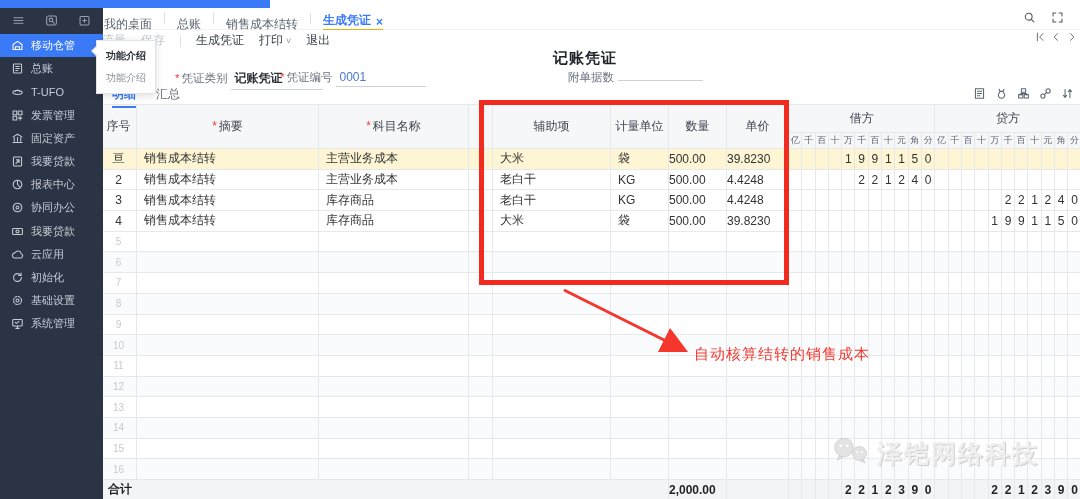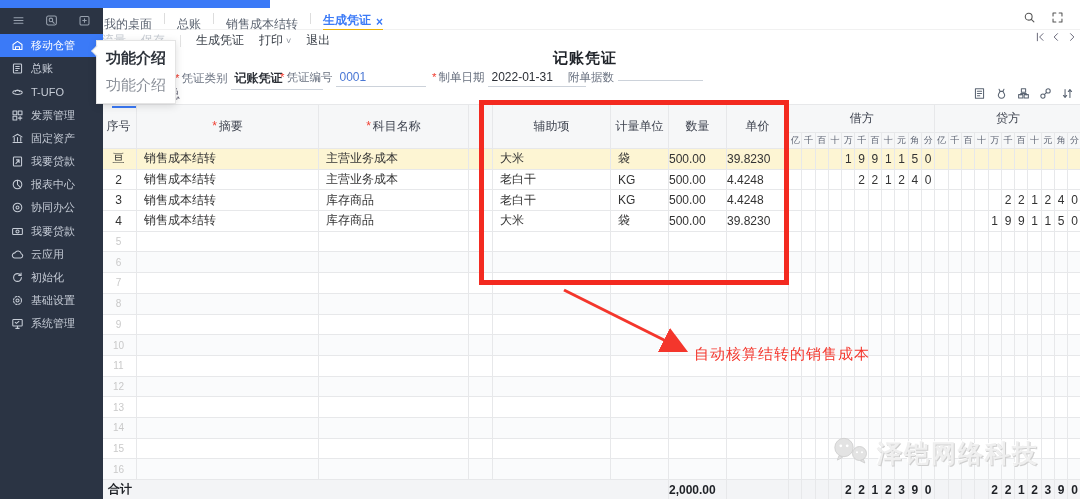--- a/index.html
+++ b/index.html
@@ -34,21 +34,21 @@
 
   
   .toolbar{position:absolute;left:90px;top:30px;right:60px;height:21px;display:flex;align-items:center;gap:15px;padding-left:12px;font-size:12px;color:#3a4049;background:#fff}
   .tb-item{cursor:pointer;white-space:nowrap}
   .tb-item.disabled{color:#c5cad1}
   .tb-sep{width:1px;height:12px;background:#e3e3e3}
   .caret{font-size:9px;margin-left:3px;color:#8a909a}
 
   
   .popup{position:absolute;left:96px;top:40px;background:#fff;border:1px solid #e4e4e4;box-shadow:0 2px 8px rgba(0,0,0,.13);z-index:30;padding:4px 0}
-  .popup-item{font-size:15px;padding:4px 9px;color:#8a8f98;cursor:pointer;white-space:nowrap}
+  .popup-item{font-size:10px;padding:4px 9px;color:#8a8f98;cursor:pointer;white-space:nowrap}
   .popup-item.bold{font-weight:700;color:#2e333b}
   .popup-ptr{position:absolute;left:-4.5px;top:6px;width:8px;height:8px;background:#fff;border-left:1px solid #e4e4e4;border-bottom:1px solid #e4e4e4;transform:rotate(45deg)}
 
   
   .title{position:absolute;left:90px;right:0;top:49px;text-align:center;font-size:15px;font-weight:700;color:#1f2329;letter-spacing:1px}
   .form-row{position:absolute;left:12px;top:70px;width:100%;height:18px;font-size:11.5px}
   .fld{position:absolute;white-space:nowrap}
   .req{color:#f04134;font-style:normal;margin-right:2px}
   .flbl{color:#68707f}
   .fval{display:inline-block;border-bottom:1px solid #ccd2da;color:#2b2f36;padding:0 3px 2px;font-size:12px;margin-left:4px}
@@ -304,21 +304,20 @@
     <div class="popup-ptr"></div>
     <div class="popup-item bold">功能介绍</div>
     <div class="popup-item">功能介绍</div>
   </div>
 
   <h1 class="title">记账凭证</h1>
 
   <div class="form-row" id="form-row">
       <span class="fld" style="left:163px"><i class="req">*</i><span class="flbl">凭证类别</span><span class="fval bold" style="min-width:92px">记账凭证</span></span>
       <span class="fld" style="left:268px"><i class="req">*</i><span class="flbl">凭证编号</span><span class="fval blue" style="min-width:90px">0001</span></span>
-      <span class="fld" style="left:420px"><i class="req">*</i><span class="flbl">制单日期</span><span class="fval " style="min-width:98px">2022-01-31</span></span>
       <span class="fld" style="left:556px"><span class="flbl">附单据数</span><span class="fval " style="min-width:85px"></span></span>
     </div>
 
   <div class="subtabs" id="subtabs">
       <span class="subtab active">明细</span>
       <span class="subtab">汇总</span>
     </div>
   <div class="table-tools" id="table-tools">
       <span class="ic ">
         <svg viewBox="0 0 16 16">

